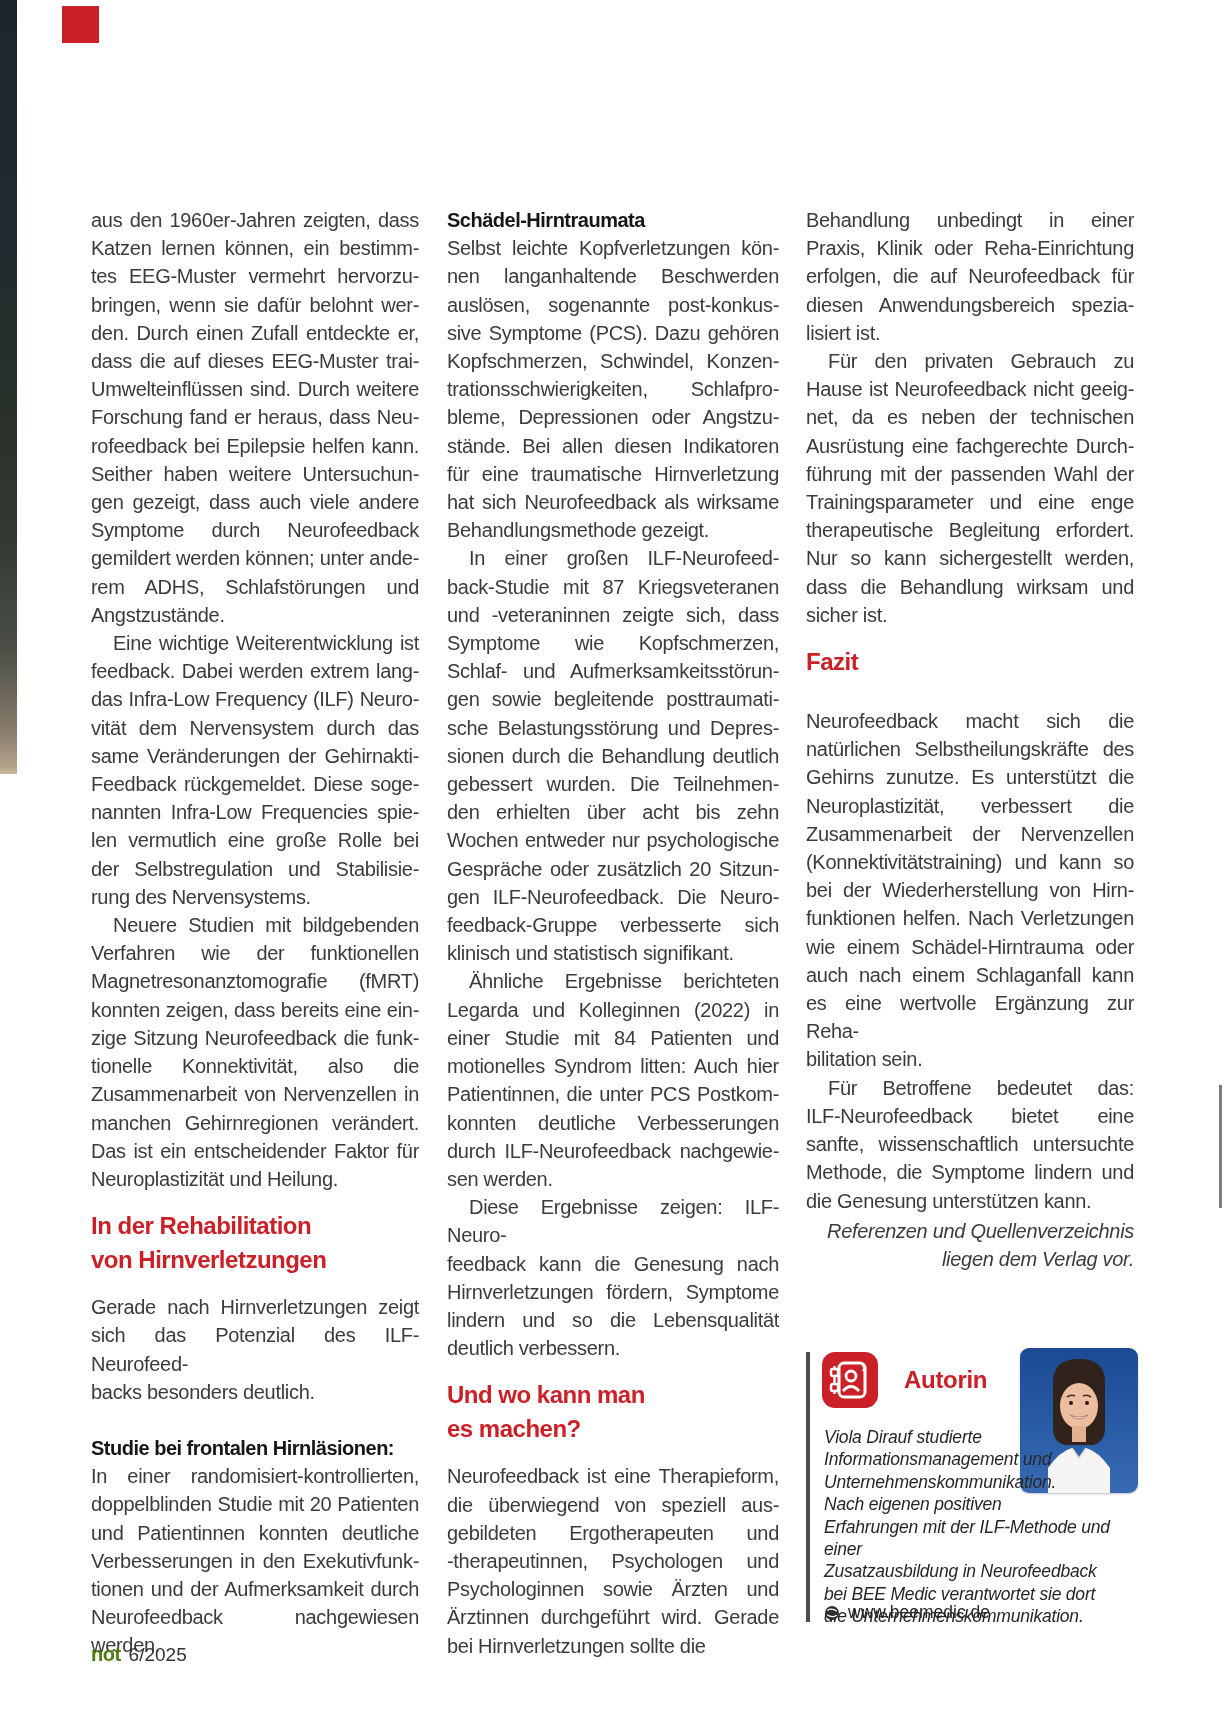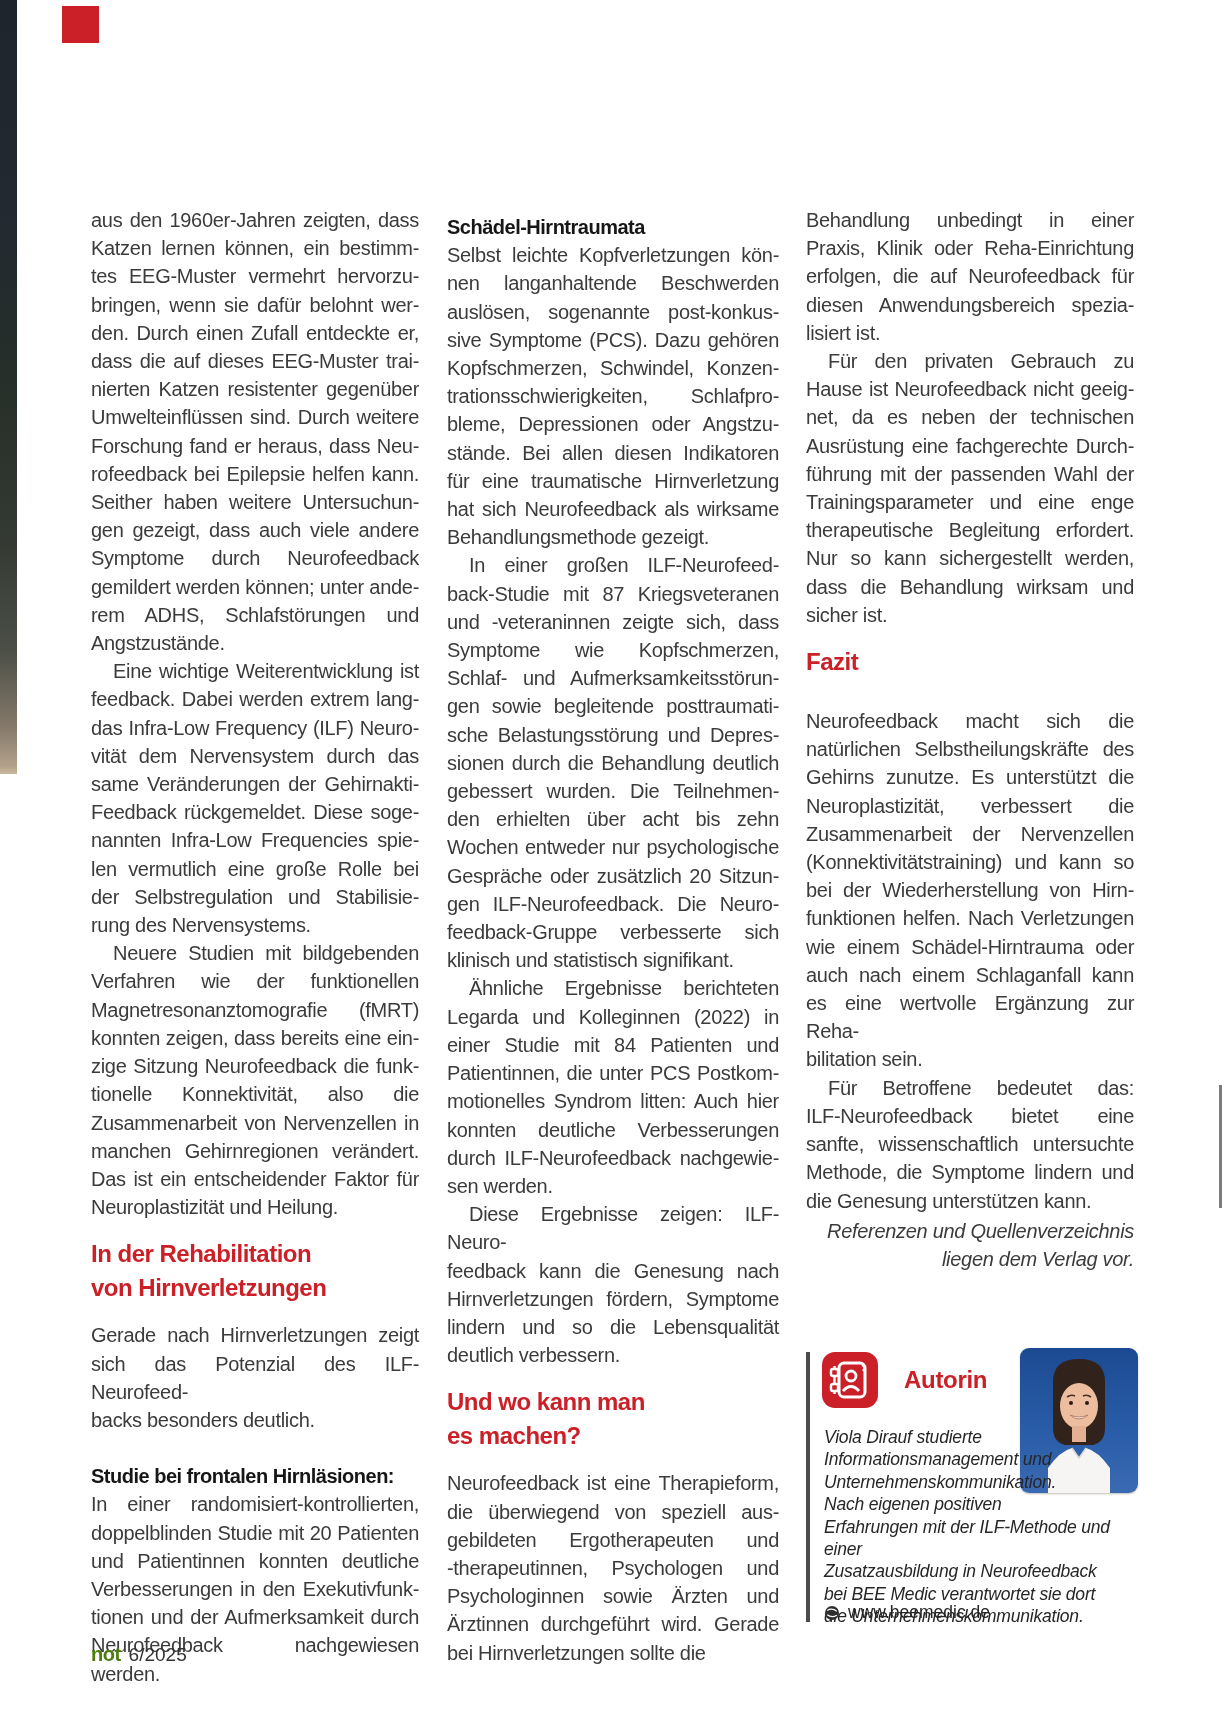--- a/index.html
+++ b/index.html
@@ -20,21 +20,21 @@
 
   .line{text-align:justify;}
   .jl{text-align-last:justify;}
   .ll{text-align-last:left;}
   .ind{text-indent:22px;}
 
   .redh{color:#cb2027;font-weight:bold;font-size:24px;line-height:34px;letter-spacing:-0.5px;
         margin:16px 0 16px 0;}
   .redh.single{margin-bottom:28px;}
   .boldh{font-weight:bold;color:#161616;font-size:20px;line-height:28.2px;letter-spacing:-0.5px;margin-top:28px;}
-  .col .boldh:first-child{margin-top:7px;}
+  .col .boldh:first-child{margin-top:0;}
   .itr{font-style:italic;margin-top:2px;}
   .itr .line{text-align:right;text-align-last:right;}
 
   
   #author-rule{position:absolute;left:806px;top:1352px;width:4px;height:270px;background:#4c4c4c;}
   #author-icon{position:absolute;left:822px;top:1352px;width:56px;height:56px;background:#cb2027;border-radius:13px;}
   #author-title{position:absolute;left:904px;top:1366px;color:#cb2027;font-weight:bold;font-size:24px;letter-spacing:-0.3px;}
   #author-photo{position:absolute;left:1020px;top:1348px;width:118px;height:145px;border-radius:9px;overflow:hidden;
                 box-shadow:0 1px 2px rgba(0,0,0,.25);}
   #author-bio{position:absolute;left:824px;top:1426px;width:312px;font-style:italic;font-size:17.5px;
@@ -56,21 +56,20 @@
   <div id="corner-square"></div>
   <div id="right-edge-line"></div>
 
   <div class="col" id="col-1">
       <div class="line jl">aus den 1960er-Jahren zeigten, dass</div>
       <div class="line jl">Katzen lernen können, ein bestimm-</div>
       <div class="line jl">tes EEG-Muster vermehrt hervorzu-</div>
       <div class="line jl">bringen, wenn sie dafür belohnt wer-</div>
       <div class="line jl">den. Durch einen Zufall entdeckte er,</div>
       <div class="line jl">dass die auf dieses EEG-Muster trai-</div>
-      <div class="line jl">nierten Katzen resistenter gegenüber</div>
       <div class="line jl">Umwelteinflüssen sind. Durch weitere</div>
       <div class="line jl">Forschung fand er heraus, dass Neu-</div>
       <div class="line jl">rofeedback bei Epilepsie helfen kann.</div>
       <div class="line jl">Seither haben weitere Untersuchun-</div>
       <div class="line jl">gen gezeigt, dass auch viele andere</div>
       <div class="line jl">Symptome durch Neurofeedback</div>
       <div class="line jl">gemildert werden können; unter ande-</div>
       <div class="line jl">rem ADHS, Schlafstörungen und</div>
       <div class="line ll">Angstzustände.</div>
       <div class="line jl ind">Eine wichtige Weiterentwicklung ist</div>
@@ -132,22 +131,22 @@
       <div class="line jl">gebessert wurden. Die Teilnehmen-</div>
       <div class="line jl">den erhielten über acht bis zehn</div>
       <div class="line jl">Wochen entweder nur psychologische</div>
       <div class="line jl">Gespräche oder zusätzlich 20 Sitzun-</div>
       <div class="line jl">gen ILF-Neurofeedback. Die Neuro-</div>
       <div class="line jl">feedback-Gruppe verbesserte sich</div>
       <div class="line ll">klinisch und statistisch signifikant.</div>
       <div class="line jl ind">Ähnliche Ergebnisse berichteten</div>
       <div class="line jl">Legarda und Kolleginnen (2022) in</div>
       <div class="line jl">einer Studie mit 84 Patienten und</div>
+      <div class="line jl">motionelles Syndrom litten: Auch hier</div>
       <div class="line jl">Patientinnen, die unter PCS Postkom-</div>
-      <div class="line jl">motionelles Syndrom litten: Auch hier</div>
       <div class="line jl">konnten deutliche Verbesserungen</div>
       <div class="line jl">durch ILF-Neurofeedback nachgewie-</div>
       <div class="line ll">sen werden.</div>
       <div class="line jl ind">Diese Ergebnisse zeigen: ILF-Neuro-</div>
       <div class="line jl">feedback kann die Genesung nach</div>
       <div class="line jl">Hirnverletzungen fördern, Symptome</div>
       <div class="line jl">lindern und so die Lebensqualität</div>
       <div class="line ll">deutlich verbessern.</div>
       <div class="redh">
         <div>Und wo kann man</div>

